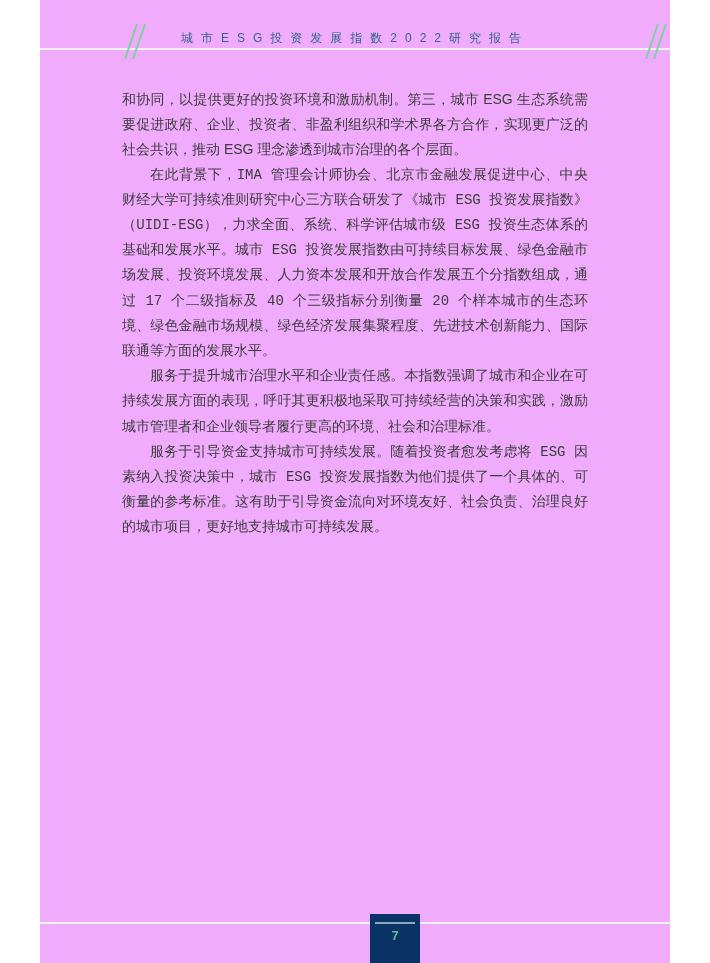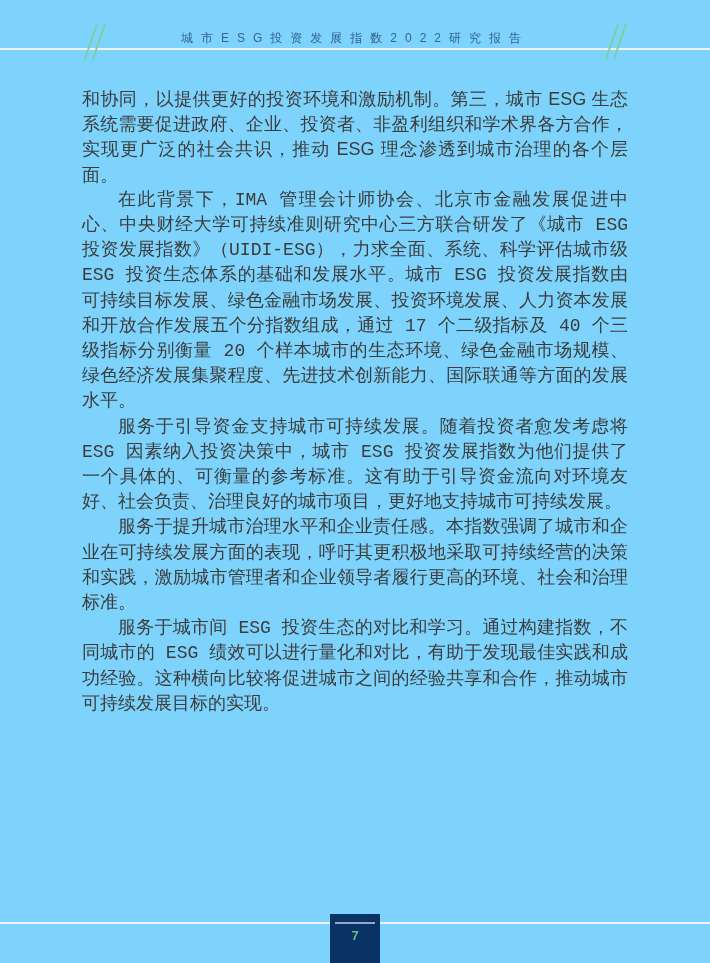--- a/index.html
+++ b/index.html
@@ -1,20 +1,20 @@
 <!DOCTYPE html>
 <html><head>
 <meta charset="utf-8">
 <style>
   html, body { margin: 0; padding: 0; background: #ffffff; }
   .page {
     position: relative;
-    width: 710px;
+    width: 630px;
     height: 963px;
-    background: #7dd3fc;
+    background: #f0abfc;
     font-family: "Liberation Sans", "DejaVu Sans", sans-serif;
     overflow: hidden;
     margin: 0 auto;
   }
 
   
   .header {
     position: absolute;
     top: 0; left: 0; right: 0;
     height: 48px;
@@ -52,21 +52,21 @@
 
   
   .content {
     position: absolute;
     left: 82px;
     right: 82px;
     top: 87px;
   }
   .content p {
     margin: 0;
-    font-size: 18px;
+    font-size: 14px;
     line-height: 25.2px;
     color: #3c3c3c;
     text-align: justify;
   }
   .content p.indent { text-indent: 2em; font-family: Liberation Mono, monospace; }
 
   
   .footer-line {
     position: absolute;
     left: 0; right: 0;
@@ -115,23 +115,22 @@
     <span class="slashes slashes-right">
         <i></i>
         <i></i>
       </span>
   </header>
 
   <main class="content">
     <div>
         <p>和协同，以提供更好的投资环境和激励机制。第三，城市 ESG 生态系统需要促进政府、企业、投资者、非盈利组织和学术界各方合作，实现更广泛的社会共识，推动 ESG 理念渗透到城市治理的各个层面。</p>
         <p class="indent">在此背景下，IMA 管理会计师协会、北京市金融发展促进中心、中央财经大学可持续准则研究中心三方联合研发了《城市 ESG 投资发展指数》（UIDI-ESG），力求全面、系统、科学评估城市级 ESG 投资生态体系的基础和发展水平。城市 ESG 投资发展指数由可持续目标发展、绿色金融市场发展、投资环境发展、人力资本发展和开放合作发展五个分指数组成，通过 17 个二级指标及 40 个三级指标分别衡量 20 个样本城市的生态环境、绿色金融市场规模、绿色经济发展集聚程度、先进技术创新能力、国际联通等方面的发展水平。</p>
+        <p class="indent">服务于提升城市治理水平和企业责任感。本指数强调了城市和企业在可持续发展方面的表现，呼吁其更积极地采取可持续经营的决策和实践，激励城市管理者和企业领导者履行更高的环境、社会和治理标准。</p>
         <p class="indent">服务于引导资金支持城市可持续发展。随着投资者愈发考虑将 ESG 因素纳入投资决策中，城市 ESG 投资发展指数为他们提供了一个具体的、可衡量的参考标准。这有助于引导资金流向对环境友好、社会负责、治理良好的城市项目，更好地支持城市可持续发展。</p>
-        <p class="indent">服务于提升城市治理水平和企业责任感。本指数强调了城市和企业在可持续发展方面的表现，呼吁其更积极地采取可持续经营的决策和实践，激励城市管理者和企业领导者履行更高的环境、社会和治理标准。</p>
-        <p class="indent">服务于城市间 ESG 投资生态的对比和学习。通过构建指数，不同城市的 ESG 绩效可以进行量化和对比，有助于发现最佳实践和成功经验。这种横向比较将促进城市之间的经验共享和合作，推动城市可持续发展目标的实现。</p>
       </div>
   </main>
 
   <footer>
     <div class="footer-line"></div>
     <div class="page-number-box">
       <span class="box-accent-line"></span>
       <span class="page-number">7</span>
     </div>
   </footer>

